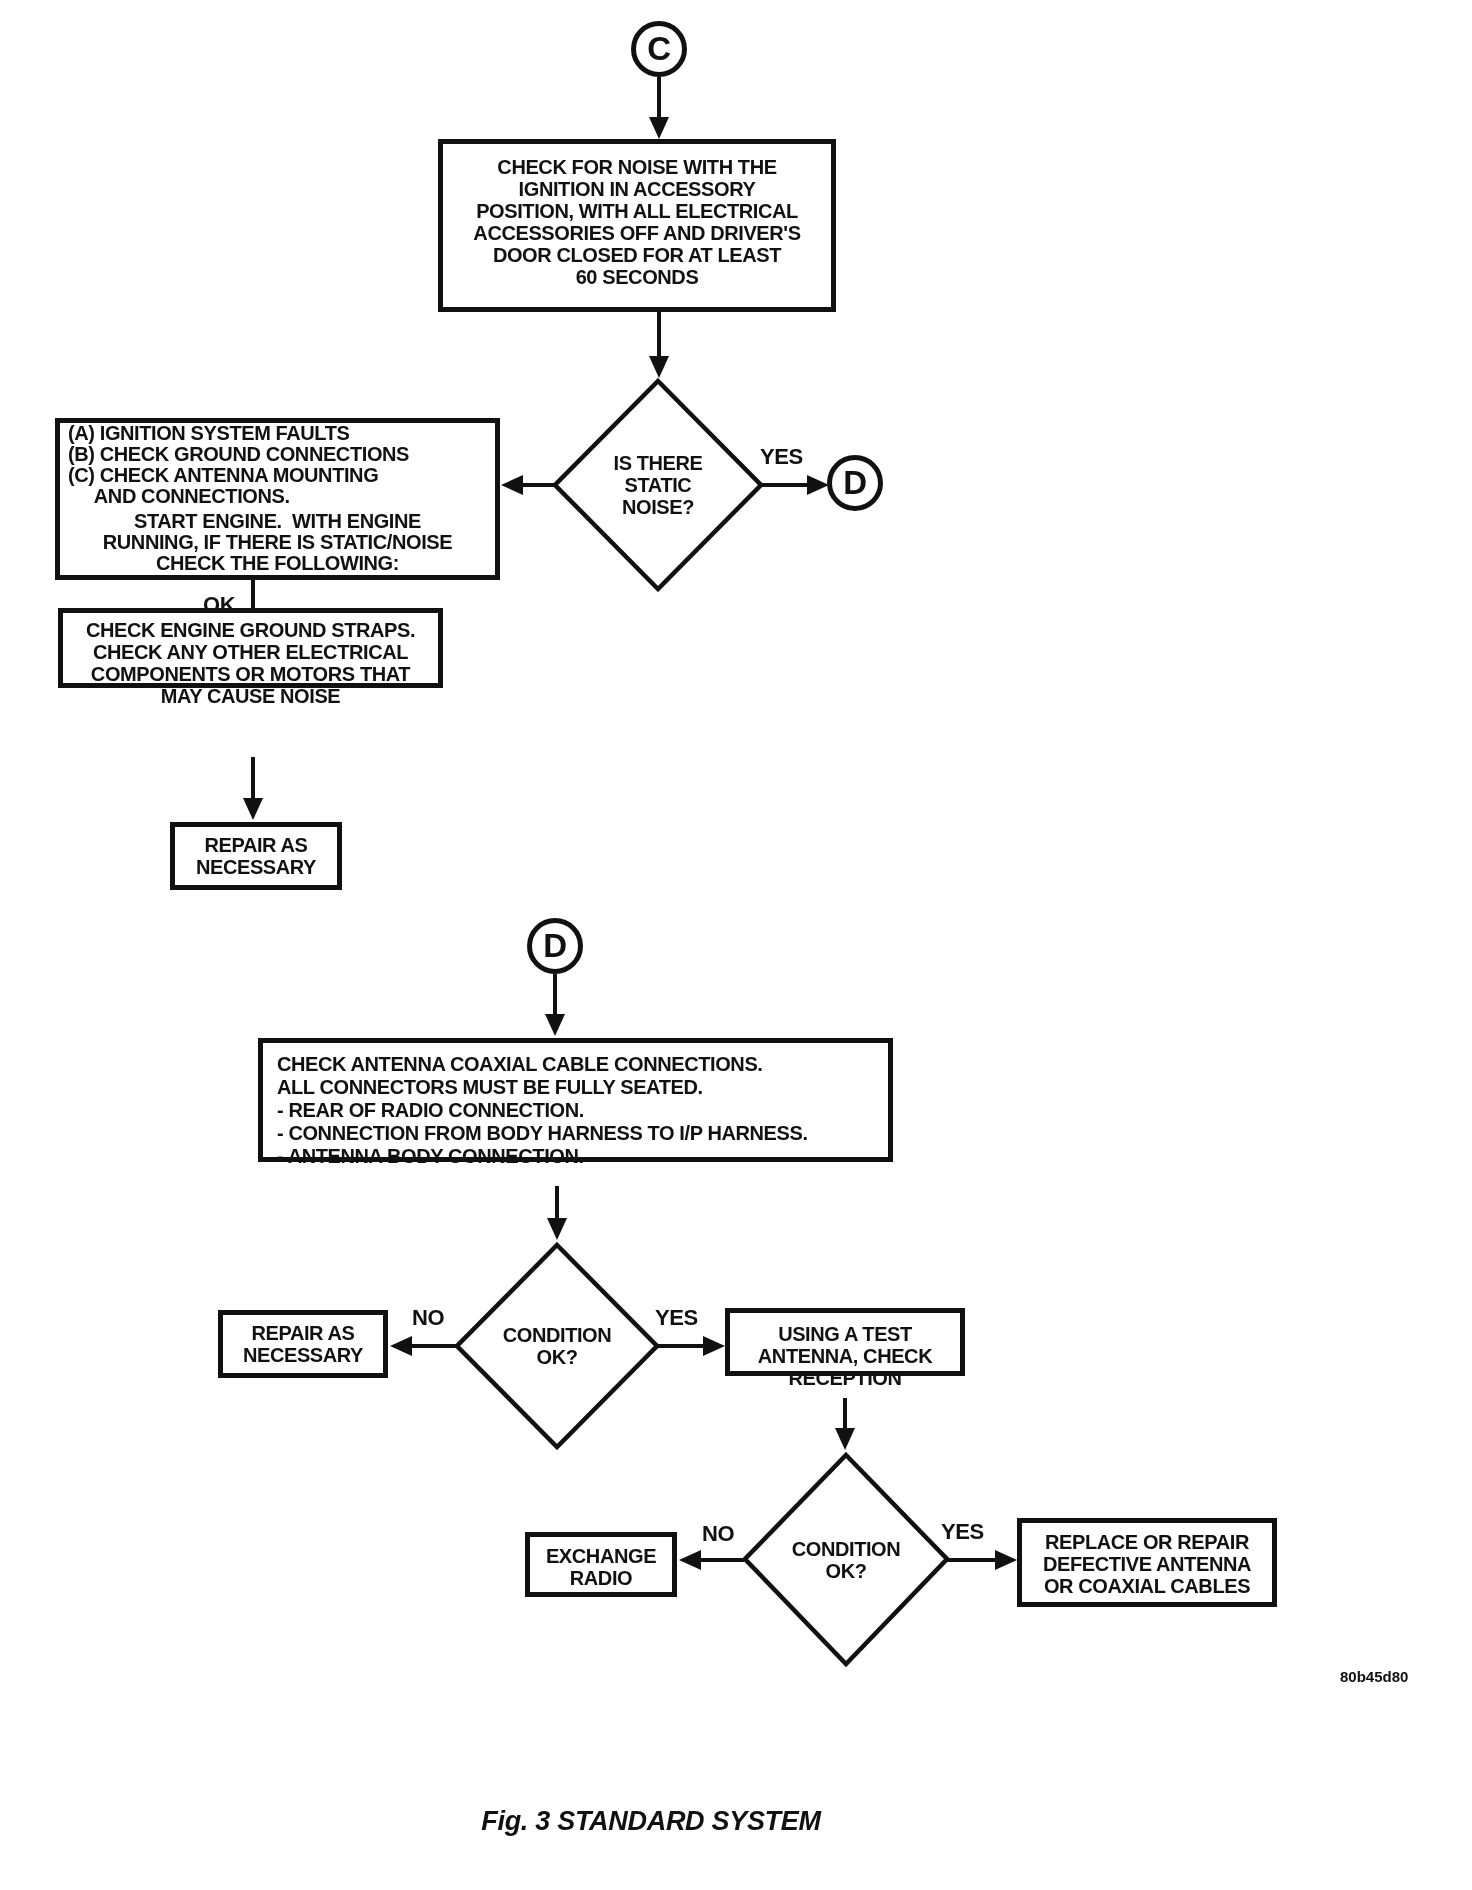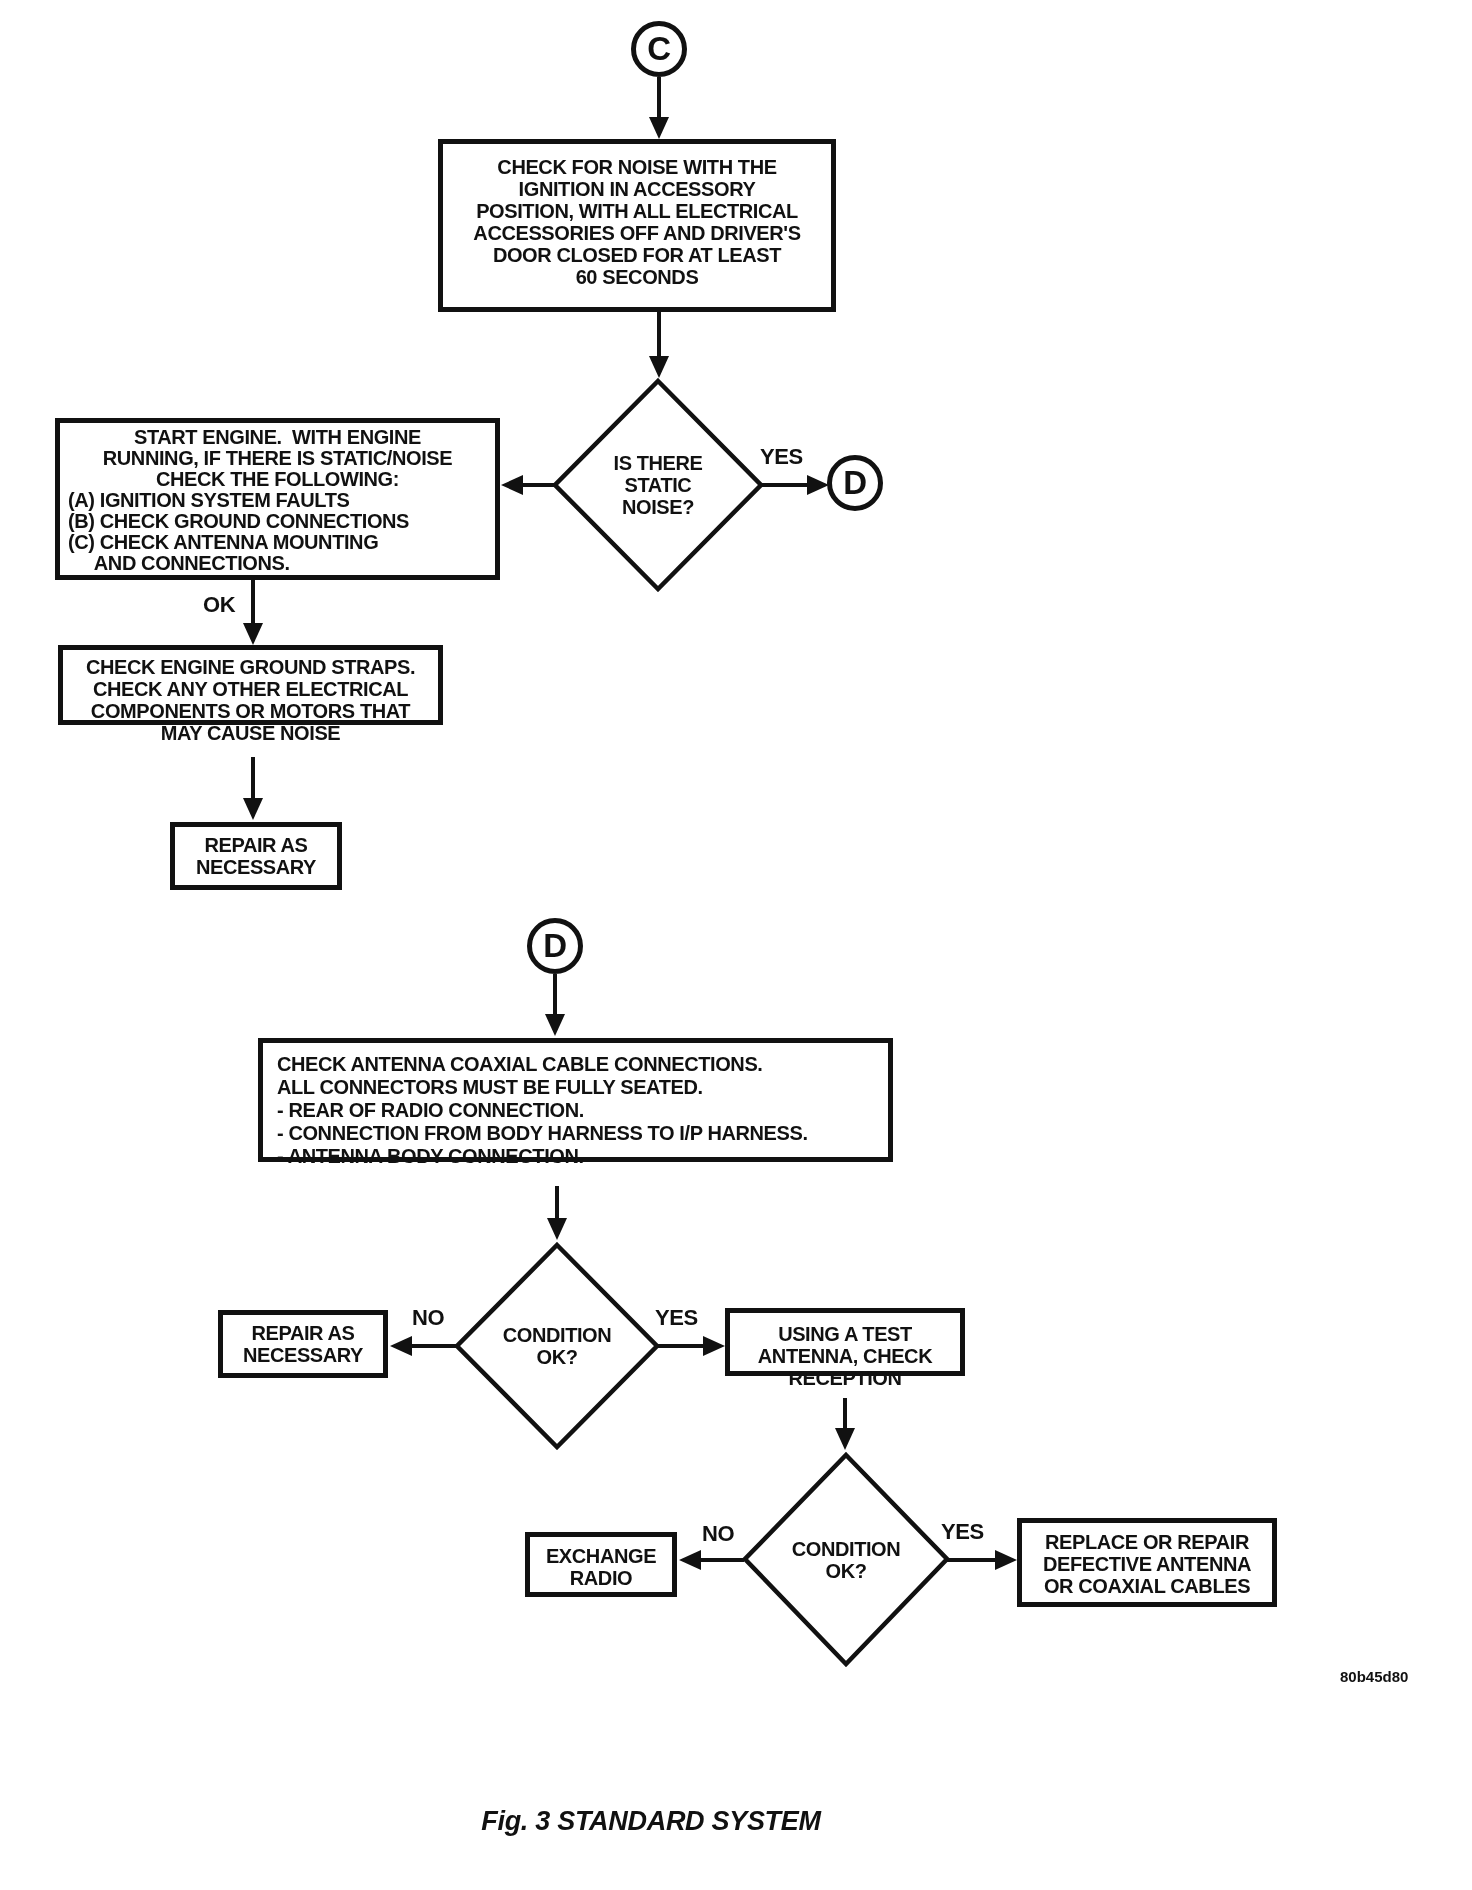--- a/index.html
+++ b/index.html
@@ -83,34 +83,34 @@
   <div class="ah ah-left" style="left:501px; top:475px;"></div>
 
   <div class="blabel" style="left:760px; top:444px;">YES</div>
   <div class="hline" style="left:760px; top:483px; width:49px; height:4px;"></div>
   <div class="ah ah-right" style="left:807px; top:475px;"></div>
   <div class="circle" style="left:827px; top:455px;">
     <span>D</span>
   </div>
 
   <div class="box" style="left:55px; top:418px; width:445px; height:162px;">
-    <div class="txt center" style="padding-top:4px; line-height:21px;">START ENGINE.  WITH ENGINE
-RUNNING, IF THERE IS STATIC/NOISE
-CHECK THE FOLLOWING:</div>
     <div class="txt" style="padding-left:8px; line-height:21px;">(A) IGNITION SYSTEM FAULTS
 (B) CHECK GROUND CONNECTIONS
 (C) CHECK ANTENNA MOUNTING
      AND CONNECTIONS.</div>
+    <div class="txt center" style="padding-top:4px; line-height:21px;">START ENGINE.  WITH ENGINE
+RUNNING, IF THERE IS STATIC/NOISE
+CHECK THE FOLLOWING:</div>
   </div>
 
   <div class="blabel" style="left:203px; top:592px;">OK</div>
   <div class="vline" style="left:251px; top:580px; width:4px; height:45px;"></div>
   <div class="ah ah-down" style="left:243px; top:623px;"></div>
 
-  <div class="box" style="left:58px; top:645px; width:385px; height:80px;">
+  <div class="box" style="left:58px; top:608px; width:385px; height:80px;">
     <div class="txt center" style="padding-top:6px;">CHECK ENGINE GROUND STRAPS.
 CHECK ANY OTHER ELECTRICAL
 COMPONENTS OR MOTORS THAT
 MAY CAUSE NOISE</div>
   </div>
 
   <div class="vline" style="left:251px; top:757px; width:4px; height:43px;"></div>
   <div class="ah ah-down" style="left:243px; top:798px;"></div>
 
   <div class="box" style="left:170px; top:822px; width:172px; height:68px;">

